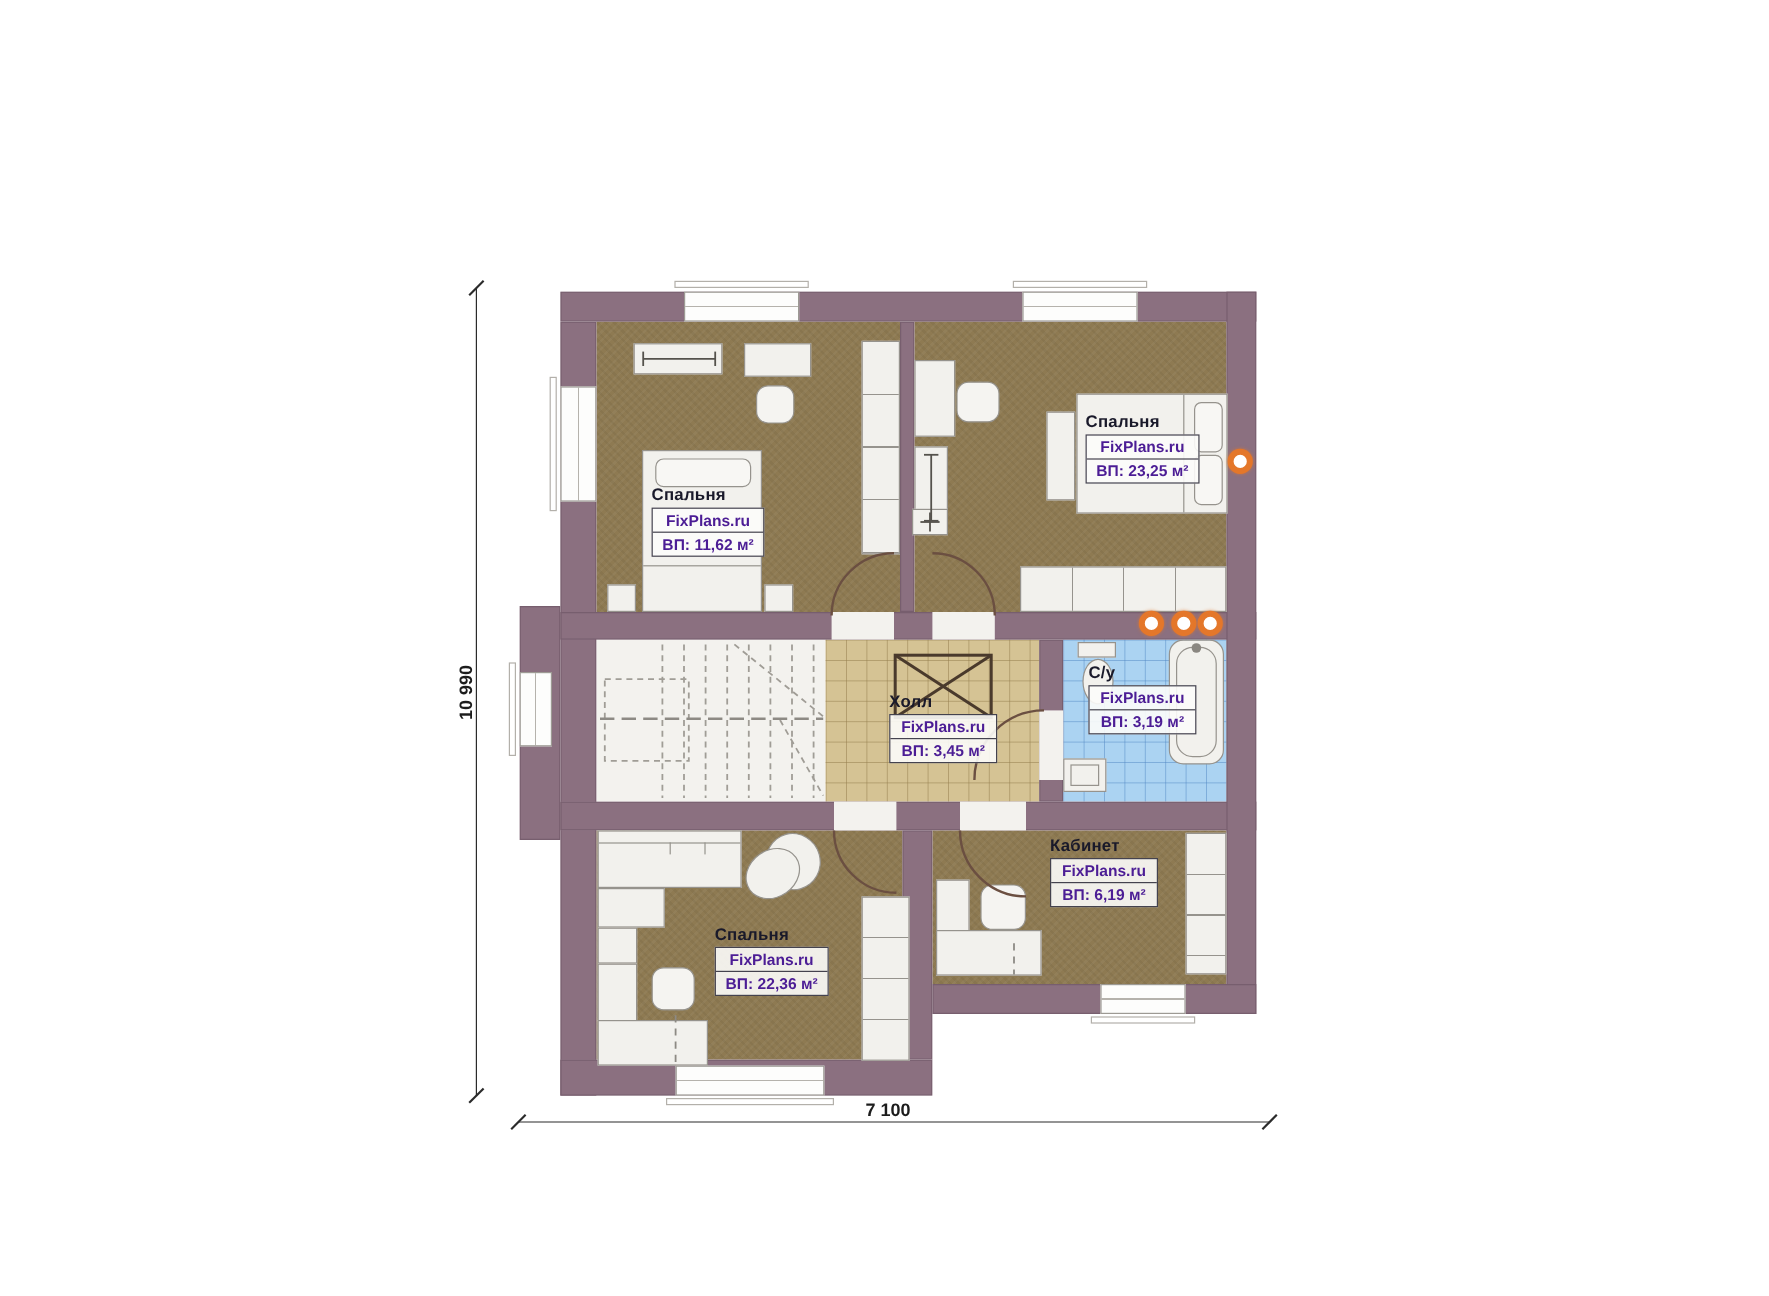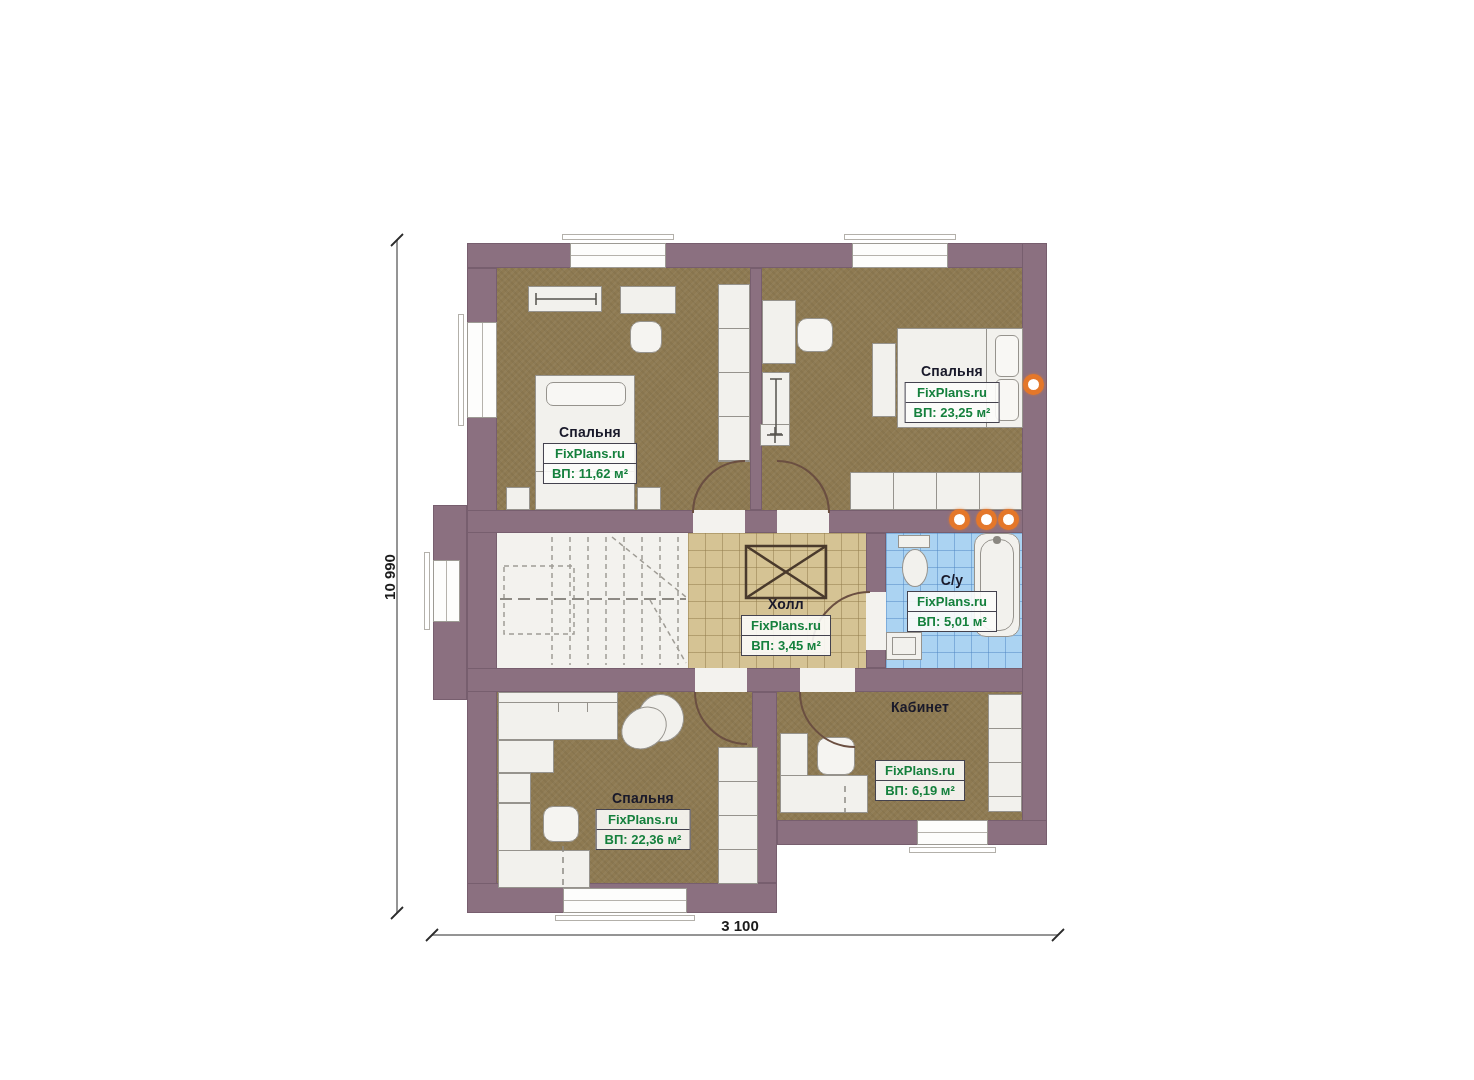--- a/index.html
+++ b/index.html
@@ -26,25 +26,25 @@
   .sill{position:absolute;background:#ffffff;border:1px solid #b3b0aa;box-sizing:border-box;z-index:4;}
   .furn{position:absolute;background:#f2f1ed;border:1px solid #96938d;box-sizing:border-box;z-index:10;}
   .chair{border-radius:10px;background:#f5f4f1;}
   .ellipse{border-radius:50%;}
   .ward-v{background-image:repeating-linear-gradient(to bottom,transparent 0 43px,#96938d 43px 44px);}
   .ward-v2{background-image:repeating-linear-gradient(to bottom,transparent 0 33px,#96938d 33px 34px);}
   .ward-h{background-image:repeating-linear-gradient(to right,transparent 0 42px,#96938d 42px 43px);}
   .lamp{position:absolute;width:21px;height:21px;border-radius:50%;border:5px solid #e4772a;
         background:#ffffff;box-sizing:border-box;box-shadow:0 0 3px rgba(228,119,42,.75);z-index:25;}
   .room-label{position:absolute;transform:translateX(-50%);display:flex;flex-direction:column;
-              align-items:center;z-index:30;margin-top:20px;}
+              z-index:30;}
   .room-name{font-size:14px;font-weight:bold;color:#19192a;letter-spacing:.2px;white-space:nowrap;}
   .label-box{margin-top:3px;border:1.5px solid #44424e;background:rgba(252,252,250,.9);
              text-align:center;min-width:88px;}
-  .label-box .row{padding:2px 8px;font-size:13px;font-weight:bold;color:#15803d;white-space:nowrap;}
+  .label-box .row{padding:2px 8px;font-size:13px;font-weight:bold;color:#4c1d95;white-space:nowrap;}
   .label-box .row + .row{border-top:1.5px solid #44424e;}
   .dim{position:absolute;font-size:15px;font-weight:bold;color:#1c1c1c;z-index:30;white-space:nowrap;}
   svg.overlay{position:absolute;left:0;top:0;z-index:20;pointer-events:none;}
 </style>
 </head>
 <body>
 
 <div id="canvas">
 
   <div class="floor floor-brown" style="left:497px;top:268px;width:253px;height:242px;"></div>
@@ -229,36 +229,36 @@
     <div class="label-box">
       <div class="row">FixPlans.ru</div>
       <div class="row">ВП: 3,45 м²</div>
     </div>
   </div>
 
   <div class="room-label" style="left:952px;top:552px;">
     <div class="room-name">С/у</div>
     <div class="label-box">
       <div class="row">FixPlans.ru</div>
-      <div class="row">ВП: 5,01 м²</div>
+      <div class="row">ВП: 3,19 м²</div>
     </div>
   </div>
 
   <div class="room-label" style="left:643px;top:770px;">
     <div class="room-name">Спальня</div>
     <div class="label-box">
       <div class="row">FixPlans.ru</div>
       <div class="row">ВП: 22,36 м²</div>
     </div>
   </div>
 
-  <div class="room-label" style="left:920px;top:679px;gap:42px;">
+  <div class="room-label" style="left:920px;top:696px;">
     <div class="room-name">Кабинет</div>
     <div class="label-box">
       <div class="row">FixPlans.ru</div>
       <div class="row">ВП: 6,19 м²</div>
     </div>
   </div>
 
-  <div class="dim" style="left:740px;top:917px;transform:translateX(-50%);">3 100</div>
+  <div class="dim" style="left:740px;top:917px;transform:translateX(-50%);">7 100</div>
   <div class="dim" style="left:389px;top:577px;transform:translate(-50%,-50%) rotate(-90deg);">10 990</div>
 
 </div>
 
 </body></html>

